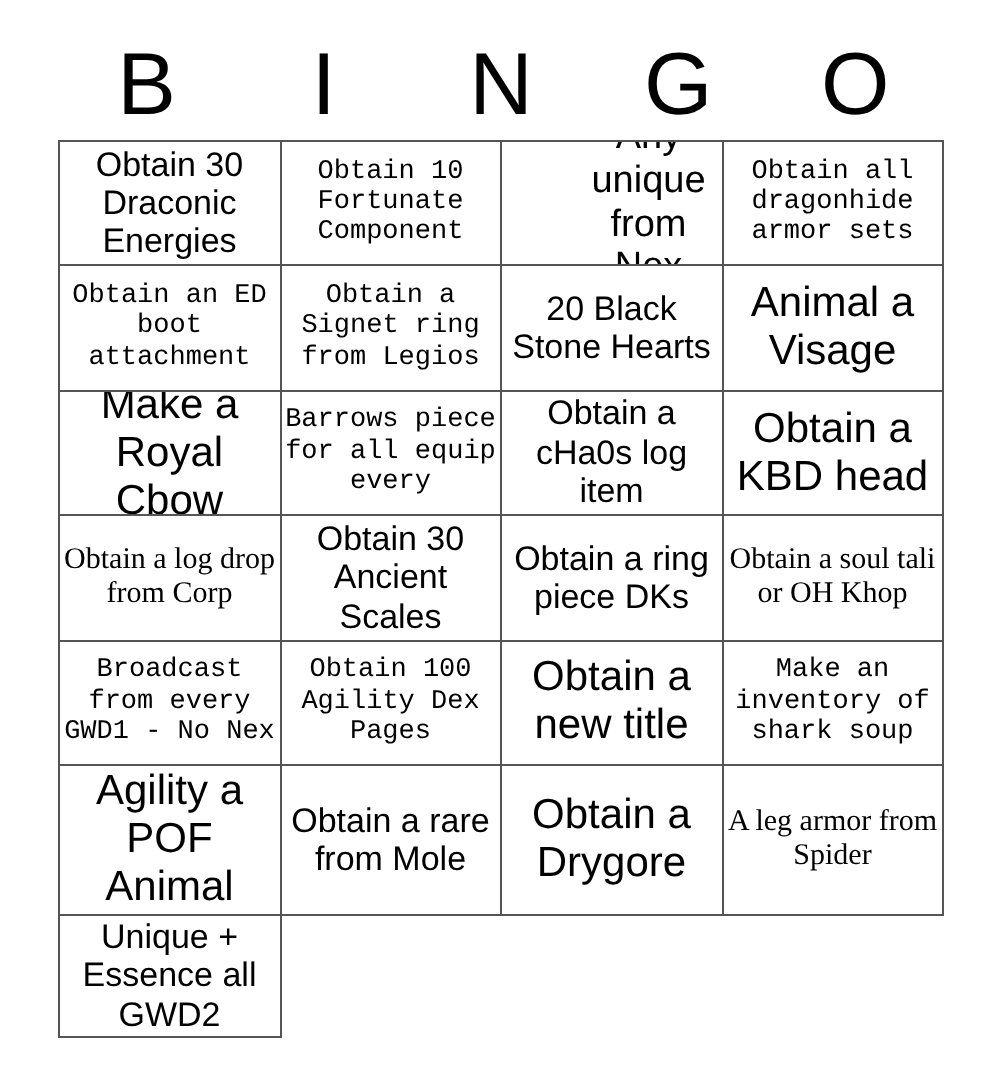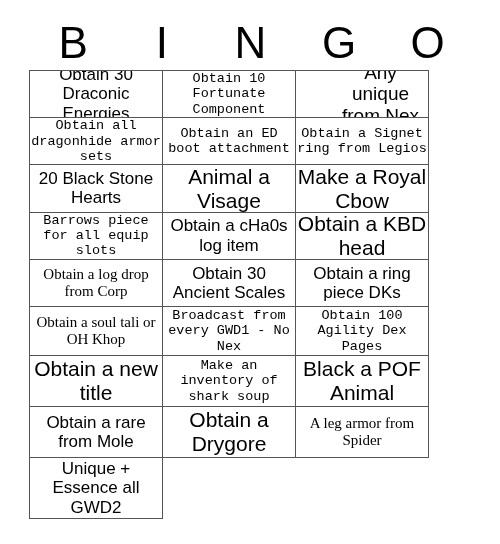--- a/index.html
+++ b/index.html
@@ -44,24 +44,24 @@
     letter-spacing: 0;
     color: #000000;
     user-select: none;
   }
 
   
   #bingo-grid {
     position: absolute;
     left: 29px;
     top: 70px;
-    width: 400px;
+    width: 443px;
     height: 449px;
     display: grid;
-    grid-template-columns: repeat(3, 1fr);
+    grid-template-columns: repeat(4, 1fr);
     grid-template-rows: repeat(5, 1fr);
     border-top: 1px solid #555555;
     border-left: 1px solid #555555;
     box-sizing: border-box;
     background: #ffffff;
   }
 
   .bingo-cell {
     border-right: 1px solid #555555;
     border-bottom: 1px solid #555555;
@@ -126,21 +126,21 @@
       <div class="bingo-cell">
         <span class="cell-text fs-md">20 Black Stone Hearts</span>
       </div>
       <div class="bingo-cell">
         <span class="cell-text fs-xl">Animal a Visage</span>
       </div>
       <div class="bingo-cell">
         <span class="cell-text fs-xl">Make a Royal Cbow</span>
       </div>
       <div class="bingo-cell">
-        <span class="cell-text fs-xs">Barrows piece for all equip slots</span>
+        <span class="cell-text fs-xs">Barrows piece for all equip every</span>
       </div>
       <div class="bingo-cell">
         <span class="cell-text fs-md">Obtain a cHa0s log item</span>
       </div>
       <div class="bingo-cell">
         <span class="cell-text fs-xl">Obtain a KBD head</span>
       </div>
       <div class="bingo-cell">
         <span class="cell-text fs-sm">Obtain a log drop from Corp</span>
       </div>
@@ -159,21 +159,21 @@
       <div class="bingo-cell">
         <span class="cell-text fs-xs">Obtain 100 Agility Dex Pages</span>
       </div>
       <div class="bingo-cell">
         <span class="cell-text fs-xl">Obtain a new title</span>
       </div>
       <div class="bingo-cell">
         <span class="cell-text fs-xs">Make an inventory of shark soup</span>
       </div>
       <div class="bingo-cell">
-        <span class="cell-text fs-xl">Black a POF Animal</span>
+        <span class="cell-text fs-xl">Agility a POF Animal</span>
       </div>
       <div class="bingo-cell">
         <span class="cell-text fs-md">Obtain a rare from Mole</span>
       </div>
       <div class="bingo-cell">
         <span class="cell-text fs-xl">Obtain a Drygore</span>
       </div>
       <div class="bingo-cell">
         <span class="cell-text fs-sm">A leg armor from Spider</span>
       </div>

